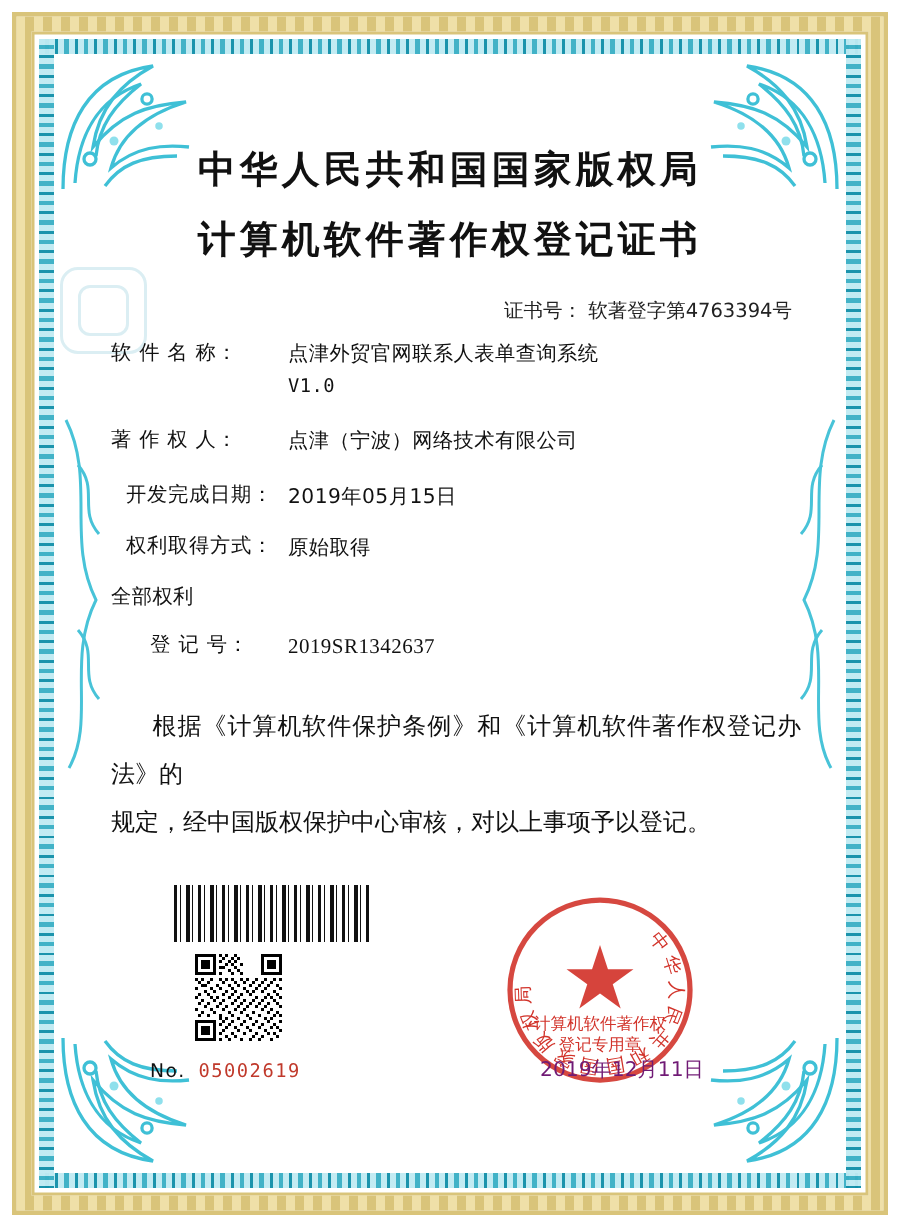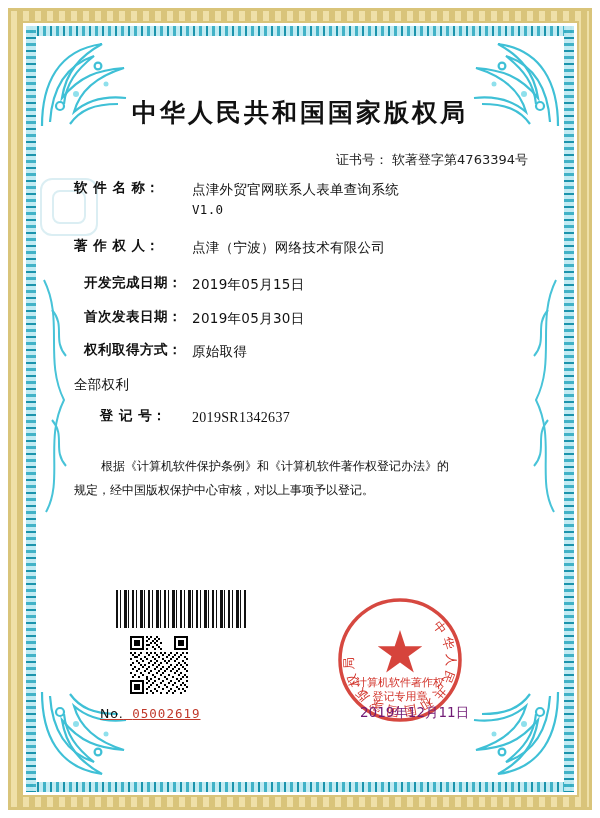--- a/index.html
+++ b/index.html
@@ -144,21 +144,20 @@
     margin-bottom: 17px;
   }
   .row.tight { margin-bottom: 13px; text-align: center; }
   .label {
     width: 118px;
     flex: 0 0 118px;
     font-size: 13.5px;
     color: #111;
     font-family: "DejaVu Sans", sans-serif;
     letter-spacing: .5px;
-    font-weight: bold;
   }
   .value {
     font-size: 13.5px;
     color: #111;
     font-family: "DejaVu Sans", sans-serif;
     line-height: 1.5;
     letter-spacing: .3px;
   }
   .value .mono {
     font-family: Liberation Serif, serif;
@@ -167,21 +166,21 @@
   .value .ver {
     display: block;
     font-family: "DejaVu Sans Mono", monospace;
     font-size: 12.5px;
     margin-top: 2px;
   }
 
   .paragraph {
     margin-top: 26px;
     padding: 0 10px 0 18px;
-    font-size: 12px;
+    font-size: 16px;
     line-height: 2.0;
     color: #111;
     font-family: "DejaVu Sans", sans-serif;
     text-align: justify;
   }
   .paragraph .indent { display: inline-block; width: 27px; }
 
   
   .watermark {
     position: absolute;
@@ -225,21 +224,20 @@
   }
   .seal svg { display: block; }
 
   .footer-no {
     position: absolute;
     left: 100px; top: 706px;
     font-size: 12.5px;
     color: #c0392b;
     font-family: "DejaVu Sans Mono", monospace;
     letter-spacing: 1px;
-    text-decoration: underline;
   }
   .footer-no .prefix {
     color: #111;
     font-family: "DejaVu Sans", sans-serif;
   }
   .footer-date {
     position: absolute;
     left: 360px; top: 704px;
     font-size: 13.5px;
     color: #701a75;
@@ -340,20 +338,21 @@
         <path d="M12 150 C26 166 12 180 26 196"></path>
       </g>
     </svg>
   </div>
 
   <div class="watermark"></div>
 
   <div class="content">
 
     <div class="title-main">中华人民共和国国家版权局</div>
+    <div class="title-sub">计算机软件著作权登记证书</div>
 
     <div class="cert-no">证书号： 软著登字第4763394号</div>
 
     <div class="rows">
 
       <div class="row">
         <div class="label">软 件 名 称：</div>
         <div class="value">
           <span>点津外贸官网联系人表单查询系统</span>
           <span class="ver">V1.0</span>
@@ -363,24 +362,20 @@
       <div class="row">
         <div class="label">著 作 权 人：</div>
         <div class="value">点津（宁波）网络技术有限公司</div>
       </div>
 
       <div class="row tight">
         <div class="label">开发完成日期：</div>
         <div class="value">2019年05月15日</div>
       </div>
 
-      <div class="row tight">
-        <div class="label">首次发表日期：</div>
-        <div class="value">2019年05月30日</div>
-      </div>
 
       <div class="row tight">
         <div class="label">权利取得方式：</div>
         <div class="value">原始取得</div>
       </div>
 
       <div class="row tight">
         <div class="value">全部权利</div>
       </div>
 

